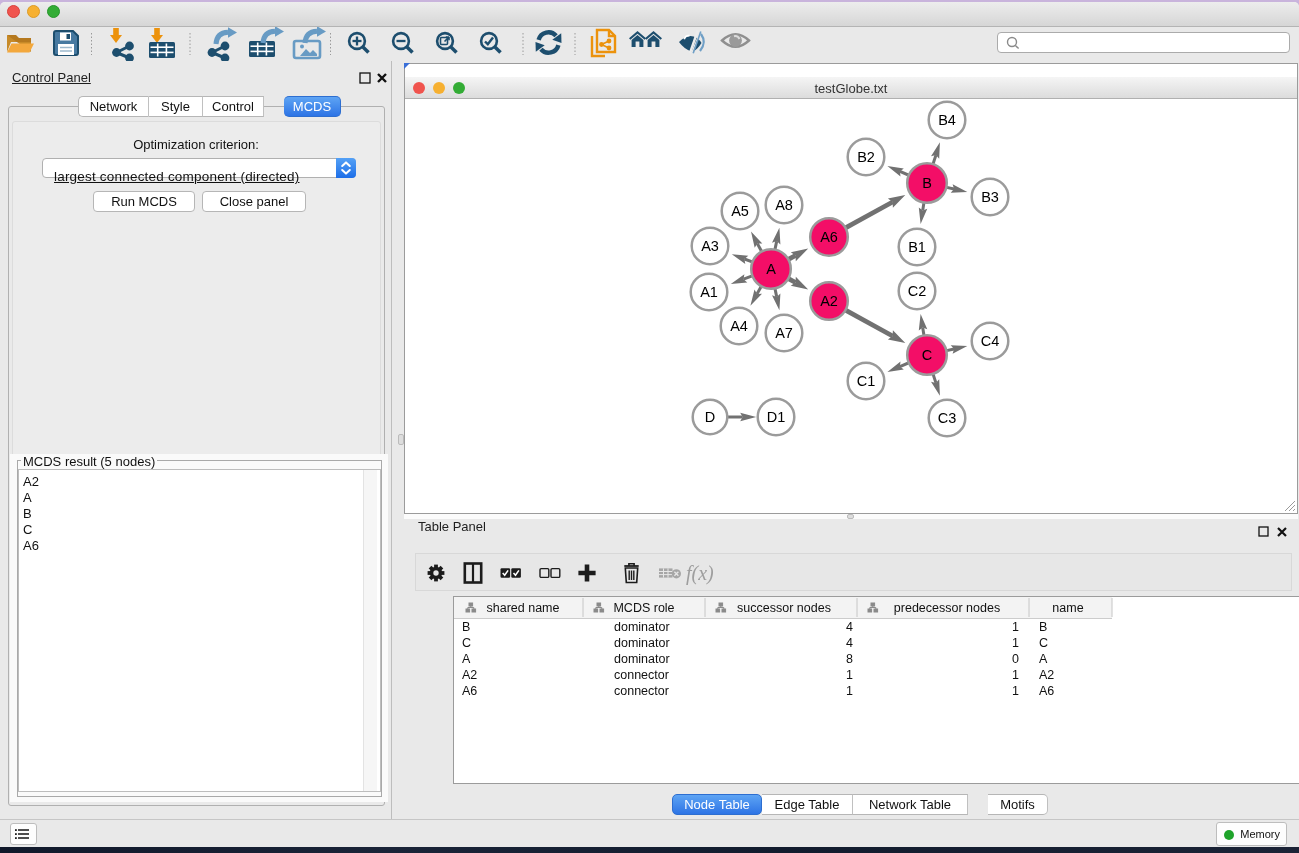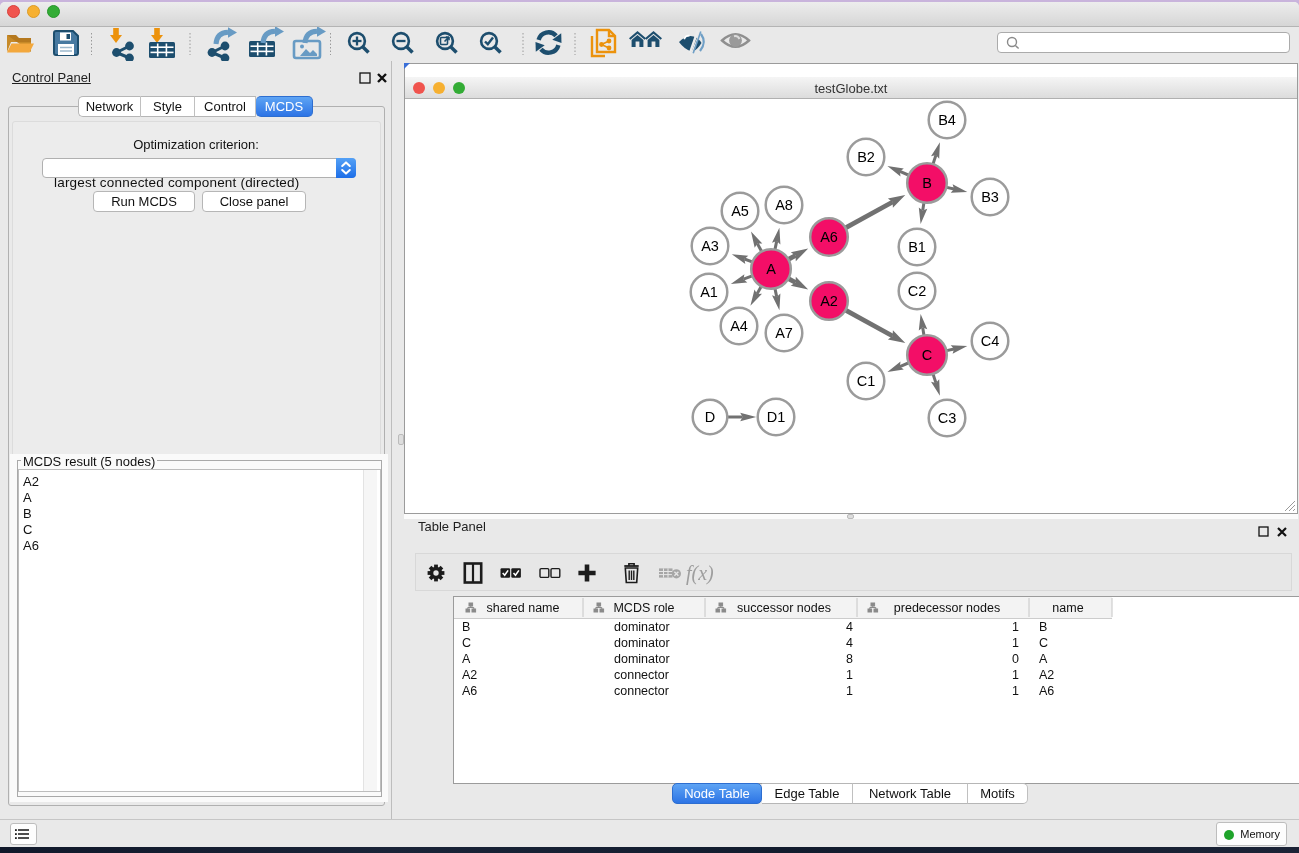--- a/index.html
+++ b/index.html
@@ -24,36 +24,36 @@
   #cpanel { left:0; top:61px; width:392px; height:758px; background:#e9e9e9;
      border-right:1px solid #bdbdbd; }
   #cp-title { left:12px; top:70px; font-size:13px; color:#1e1e1e;text-decoration:underline; }
   .winbtn { font-size:12px; color:#111; top:70px; }
   
   .seg { position:absolute; display:flex; height:21px; font-size:13px; }
   .seg > div { background:#fff; border-top:1px solid #b6b6b6; border-bottom:1px solid #b6b6b6;
      border-right:1px solid #c0c0c0; color:#111; display:flex; align-items:center;
      justify-content:center; }
   .seg > div:first-child { border-left:1px solid #b6b6b6; border-radius:5px 0 0 5px; }
-  .seg > div:last-child { border-radius:0 5px 5px 0; }
+  .seg > div:last-child { border-radius:0 5px 5px 0;margin-left:20px; }
   .seg > div.sel { background:linear-gradient(#5ea4f4,#2d74e5); color:#fff;
      border-color:#2d6ed0; border-radius:5px; }
   #cp-tabs { left:78px; top:96px; }
-  #cp-tabs > div:nth-child(1){ width:63px; }
+  #cp-tabs > div:nth-child(1){ width:71px; }
   #cp-tabs > div:nth-child(2){ width:54px; }
   #cp-tabs > div:nth-child(3){ width:61px; }
   #cp-tabs > div:nth-child(4){ width:57px; }
   #cp-border { left:8px; top:106px; width:377px; height:700px; border:1px solid #b0b0b0;
      border-radius:3px; background:#eaeaea; }
   #cp-inner { left:12px; top:121px; width:369px; height:681px; border:1px solid #dcdcdc;
      border-radius:3px; background:#ececec; }
   #opt-label { left:0; top:137px; width:392px; text-align:center; font-size:13px; color:#111; }
   #dropdown { left:42px; top:158px; width:314px; height:20px; background:#fff;
      border:1px solid #b0b0b0; border-radius:4px; font-size:13.5px; color:#111; letter-spacing:0.2px; }
-  #dropdown span { position:absolute; left:11px; top:16px; }
+  #dropdown span { position:absolute; left:11px; top:10px;text-decoration:underline; }
   #dd-btn { right:-1px; top:-1px; width:20px; height:20px; border-radius:0 4px 4px 0;
      background:linear-gradient(#54a1f6,#1d6ee8); position:absolute; }
   .cbtn { height:21px; background:#fff; border:1px solid #b6b6b6; border-radius:4px;
      font-size:13px; color:#111; text-align:center; line-height:19px; }
   #btn-run { left:93px; top:191px; width:102px; }
   #btn-close { left:202px; top:191px; width:104px; }
   
   #mcds-white { left:10px; top:454px; width:378px; height:348px; background:#fafafa; }
   #mcds-box { left:17px; top:460px; width:365px; height:337px; border:1px solid #a9a9a9; }
   #mcds-label { left:21px; top:454px; background:#fafafa; padding:0 2px; font-size:13px; color:#111; }
@@ -69,21 +69,21 @@
      background:linear-gradient(#f5f5f5,#dcdcdc); border-bottom:1px solid #b0b0b0; position:absolute;margin-top:13px; }
   .tl2 { width:12px; height:12px; border-radius:50%; top:5px; position:absolute; }
   #net-title { width:100%; text-align:center; top:4px; font-size:13px; color:#333; position:absolute; }
   
   #tpanel { left:404px; top:519px; width:895px; height:300px; background:#e9e9e9; }
   #tp-title { left:14px; top:0; font-size:13px; color:#1e1e1e; position:absolute; }
   #tp-toolbar { left:11px; top:34px; width:877px; height:38px; background:#e7e7e7;
      border:1px solid #d8d8d8; position:absolute; }
   #tp-table { left:13px; top:77px; width:874px; height:188px; background:#fff;
      border:1px solid #9b9b9b; position:absolute; font-size:12px; color:#111;margin-left:36px; }
-  #tp-tabs { left:268px; top:264px; }
+  #tp-tabs { left:268px; top:275px; }
   #tp-tabs > div:nth-child(1){ width:90px; }
   #tp-tabs > div:nth-child(2){ width:91px; }
   #tp-tabs > div:nth-child(3){ width:115px; }
   #tp-tabs > div:nth-child(4){ width:60px; }
   
   #statusbar { left:0; top:819px; width:1299px; height:26px; background:#e9e9e9;
      border-top:1px solid #c6c6c6; }
   #hamb { left:10px; top:823px; width:27px; height:22px; background:#fdfdfd;
      border:1px solid #bdbdbd; border-radius:3px; }
   #memory { left:1216px; top:822px; width:71px; height:24px; background:#fdfdfd;

